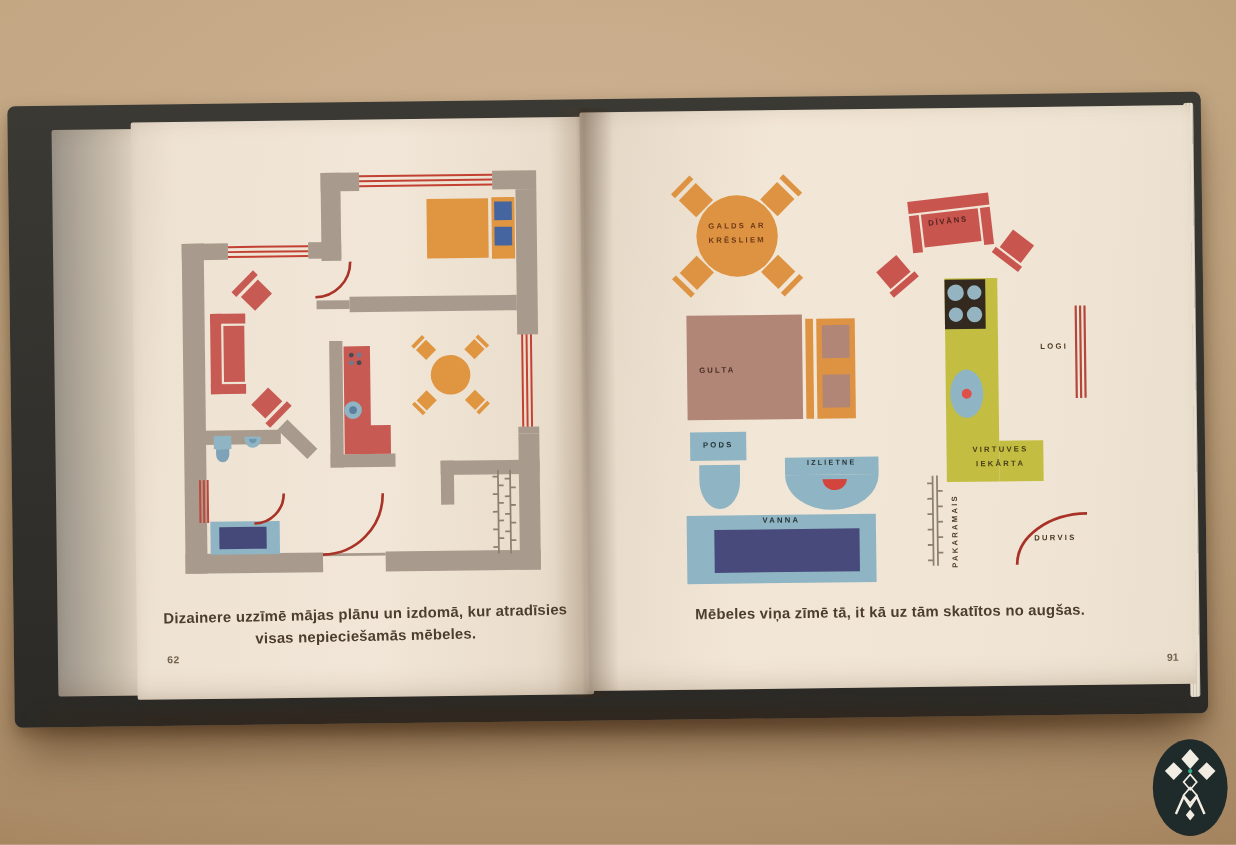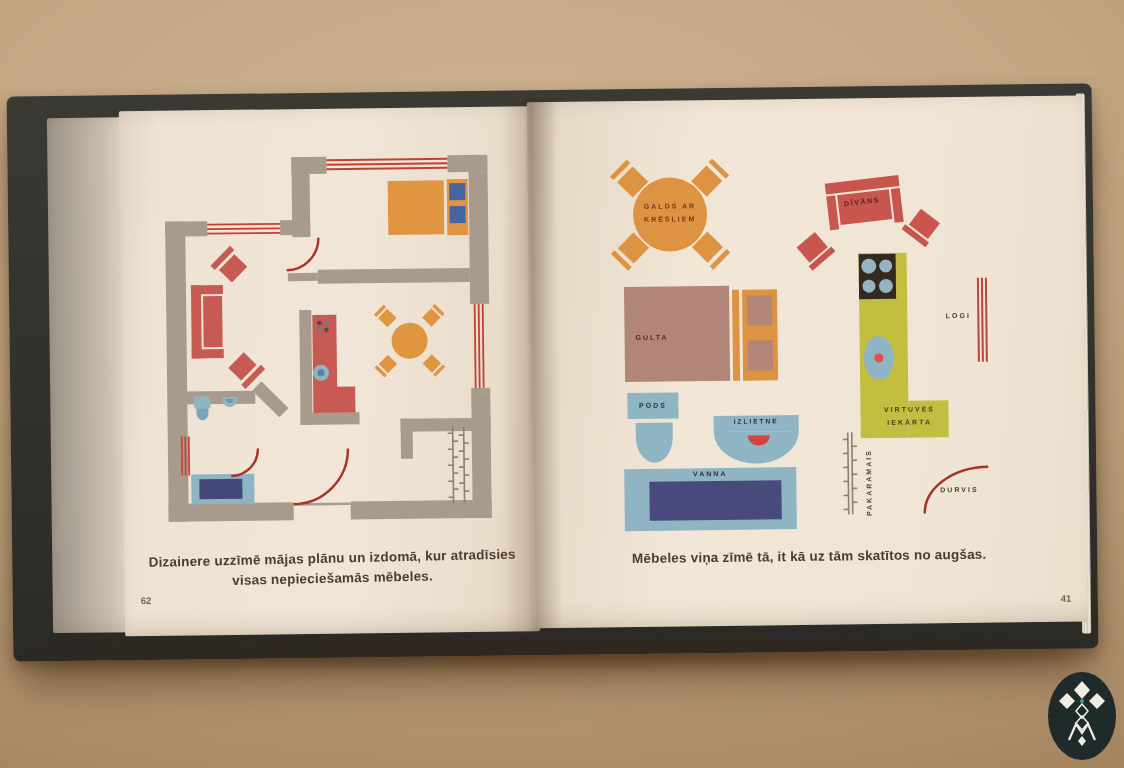--- a/index.html
+++ b/index.html
@@ -24,21 +24,21 @@
   .page-stack-right{position:absolute;right:7px;top:10px;width:9px;height:540px;border-radius:2px;
     background:repeating-linear-gradient(90deg,#e8dfd0 0 2px,#cfc5b4 2px 3px);}
   .spine-shadow{position:absolute;left:492px;top:8px;width:58px;height:536px;pointer-events:none;
     background:linear-gradient(90deg,rgba(90,60,30,0) 0%,rgba(90,60,30,.16) 42%,rgba(55,35,18,.30) 55%,rgba(90,60,30,0) 100%);}
   .plan-svg{position:absolute;left:0px;top:38px;}
   .rp-svg{position:absolute;left:0;top:0;}
   .caption{position:absolute;color:#4c3d2e;font-size:13.5px;font-weight:700;text-align:center;line-height:20px;letter-spacing:.2px;}
   .cap-left{left:8px;width:400px;top:440px;transform:rotate(-.6deg);}
   .cap-right{left:22px;width:510px;top:448px;}
   .pagenum{position:absolute;font-size:9.5px;color:#73634e;font-weight:700;}
-  .pn-left{left:16px;top:484px;}
+  .pn-left{left:27px;top:484px;font-family:Liberation Mono, monospace;}
   .pn-right{left:528px;top:497px;}
   .label{position:absolute;font-size:7px;font-weight:700;letter-spacing:2px;color:#4e3a22;white-space:nowrap;}
   .c{text-align:center;}
   .lbl-table{left:92px;top:100px;width:100px;line-height:12.5px;color:#6f3b17;}
   .lbl-sofa{left:303px;top:100px;width:62px;transform:rotate(-6deg);color:#54231d;letter-spacing:1.6px;}
   .lbl-bed{left:106px;top:233px;color:#4a2d23;}
   .lbl-toilet{left:97px;top:301px;width:51px;color:#263338;}
   .lbl-sink{left:183px;top:318px;width:85px;color:#263338;font-size:6.5px;}
   .lbl-bath{left:93px;top:370px;width:172px;color:#263338;}
   .lbl-rack{left:334px;top:418px;width:86px;transform:rotate(-90deg);transform-origin:0 0;}
@@ -271,21 +271,21 @@
     <div class="label lbl-bath c">VANNA</div>
     <div class="label lbl-rack">PAKARAMAIS</div>
     <div class="label lbl-kitchen c">
       <div>VIRTUVES</div>
       <div>IEKĀRTA</div>
     </div>
     <div class="label lbl-windows c">LOGI</div>
     <div class="label lbl-door c">DURVIS</div>
 
     <div class="caption cap-right">Mēbeles viņa zīmē tā, it kā uz tām skatītos no augšas.</div>
-    <div class="pagenum pn-right">41</div>
+    <div class="pagenum pn-right">91</div>
   </div>
 
   <div class="spine-shadow"></div>
 </div>
 <div class="under-shadow"></div>
 
 <svg class="logo-badge" width="80" height="96" viewBox="0 0 80 96">
   <ellipse cx="40" cy="48" rx="34" ry="44" fill="#1f2a2b"></ellipse>
   <g fill="#f1ede3">
     <path d="M40,13 L48,22 L40,31 L32,22 Z"></path>

